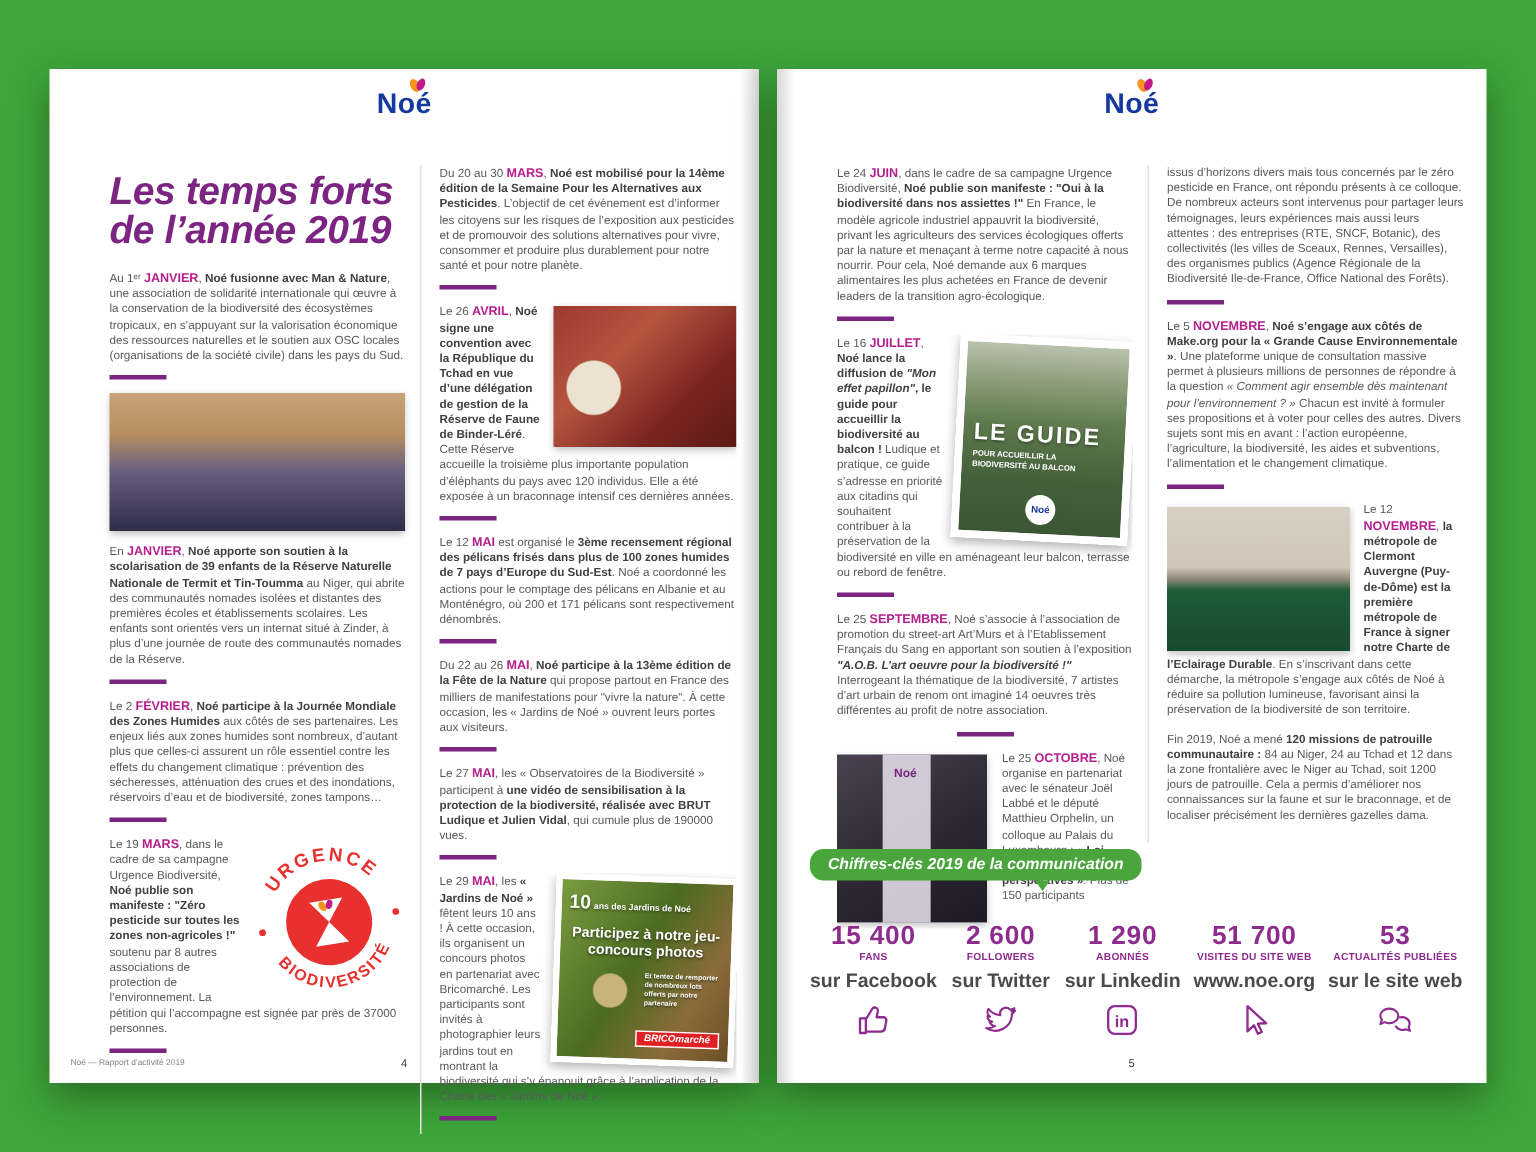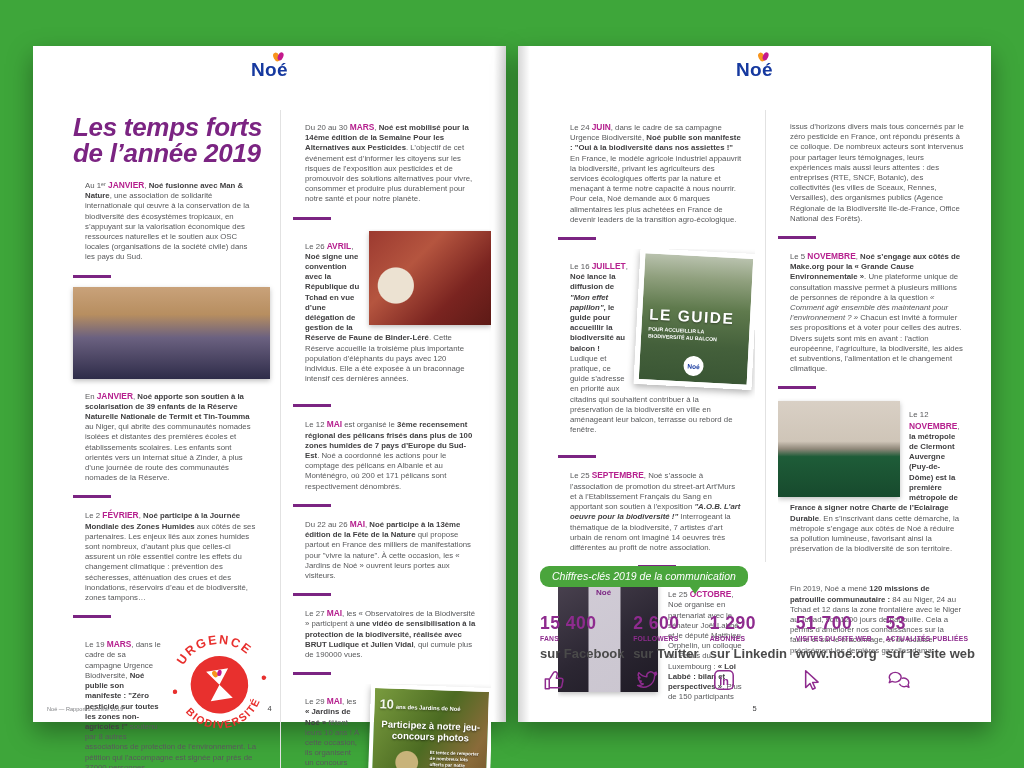--- a/index.html
+++ b/index.html
@@ -25,21 +25,21 @@
   .noe-butterfly{position:absolute;top:-9px;left:55%;}
 
   
   .cols{position:absolute;top:64px;left:40px;right:15px;display:flex}
   .col{width:197px}
   .col + .col{border-left:1px solid #e2e2e2;margin-left:10px;padding-left:12px;width:198px}
 
   .title{font-size:26px;line-height:26px;color:#7b2482;font-style:italic;font-weight:bold;
     margin:4px 0 14px;letter-spacing:-.3px}
 
-  .para{font-size:7.8px;line-height:10.2px;color:#58595b;margin:12px}
+  .para{font-size:7.8px;line-height:10.2px;color:#58595b;margin:0}
   .r-n{}
   .r-b{font-weight:bold;color:#414042}
   .r-m{font-weight:bold;color:#b5208e;font-size:8.4px}
   .r-bi{font-weight:bold;font-style:italic;color:#414042}
   .r-i{font-style:italic}
 
   .divider{width:38px;height:3px;background:#7b2482;margin:8px 0 9px}
   .divider.center{margin:8px auto 9px}
   .entry{overflow:hidden}
   .entry::after{content:"";display:block;clear:both}
@@ -86,25 +86,25 @@
   .contest-banner .rest{font-size:5.8px;margin-left:2px;text-shadow:0 1px 2px rgba(0,0,0,.45)}
   .contest-title{position:absolute;top:30px;left:4px;right:4px;color:#fff;font-weight:bold;font-size:9.5px;
     line-height:11px;text-align:center;text-shadow:0 1px 2px rgba(0,0,0,.55)}
   .contest-note{position:absolute;top:60px;right:5px;width:52px;color:#fff;font-weight:bold;font-size:4.6px;
     line-height:6px;text-shadow:0 1px 1px rgba(0,0,0,.5)}
   .contest-brand{position:absolute;bottom:8px;right:6px;background:#e02025;color:#fff;font-weight:bold;
     font-size:6.5px;font-style:italic;padding:1px 5px;border:1px solid #fff}
 
   
   .stats-strip{position:absolute;left:22px;right:16px;top:520px}
-  .pill{display:inline-block;background:#4aa53c;color:#fff;font-style:italic;font-weight:normal;
+  .pill{display:inline-block;background:#4aa53c;color:#fff;font-style:italic;font-weight:bold;
     font-size:10.5px;padding:4px 12px 5px;border-radius:9px}
   .pill-tail{width:0;height:0;border:5px solid transparent;border-top:7px solid #4aa53c;margin:0 0 0 150px}
   .stats-row{display:flex;justify-content:space-between;margin-top:14px}
-  .stat{min-width:68px}
+  .stat{text-align:center;min-width:68px}
   .stat-value{font-size:17.5px;font-weight:bold;color:#8e2b8e;letter-spacing:.5px}
   .stat-label{font-size:6.8px;font-weight:bold;color:#8e2b8e;margin-top:1px;letter-spacing:.2px}
   .stat-sub{font-size:13px;font-weight:bold;color:#4a4a4a;margin-top:4px}
   .stat-icon{margin-top:6px;height:26px}
 
   
   .footer-credit{position:absolute;bottom:10px;left:14px;font-size:5.6px;color:#808285}
   .pagenum{position:absolute;bottom:9px;left:0;right:0;text-align:center;font-size:7.5px;color:#414042}
 </style>
 </head>

